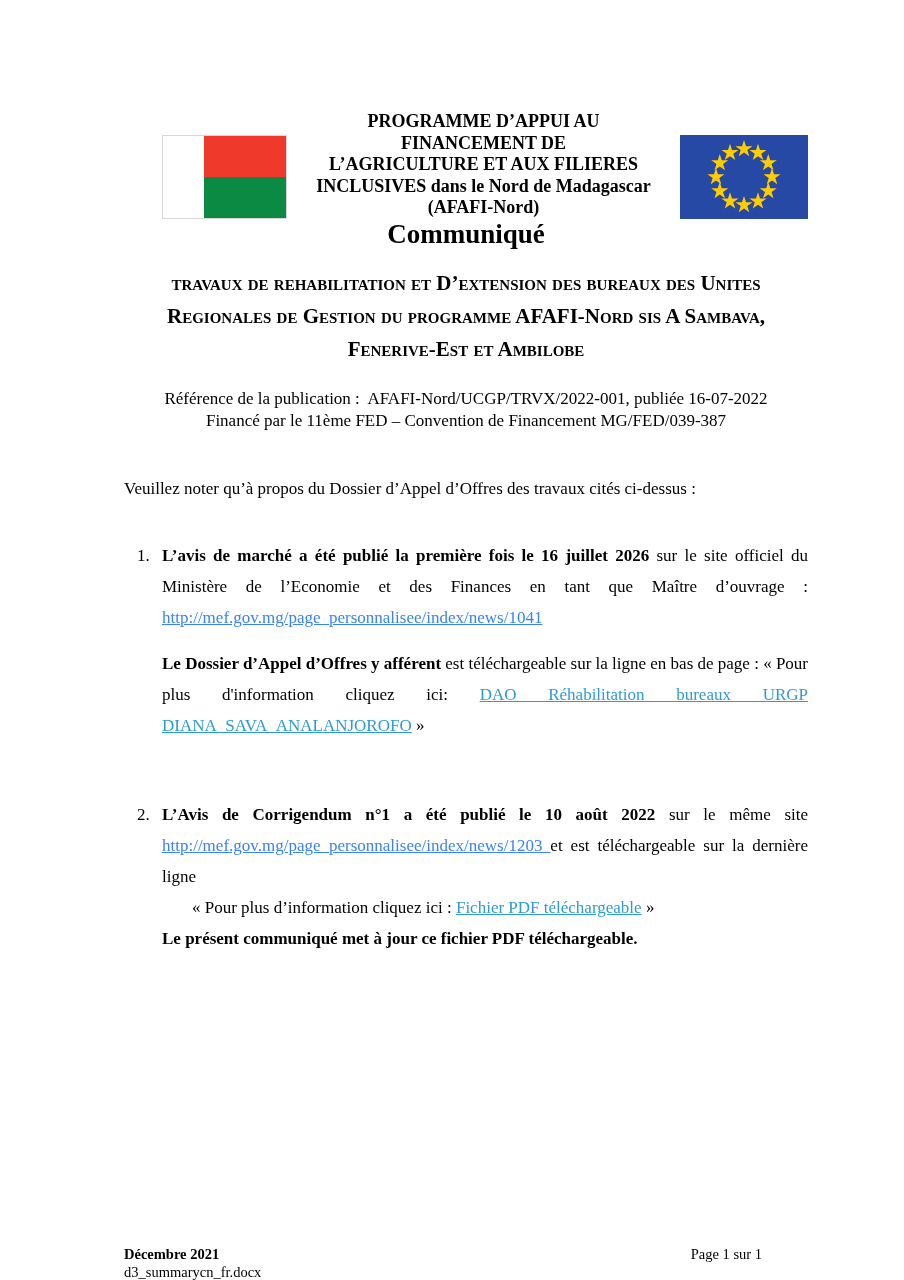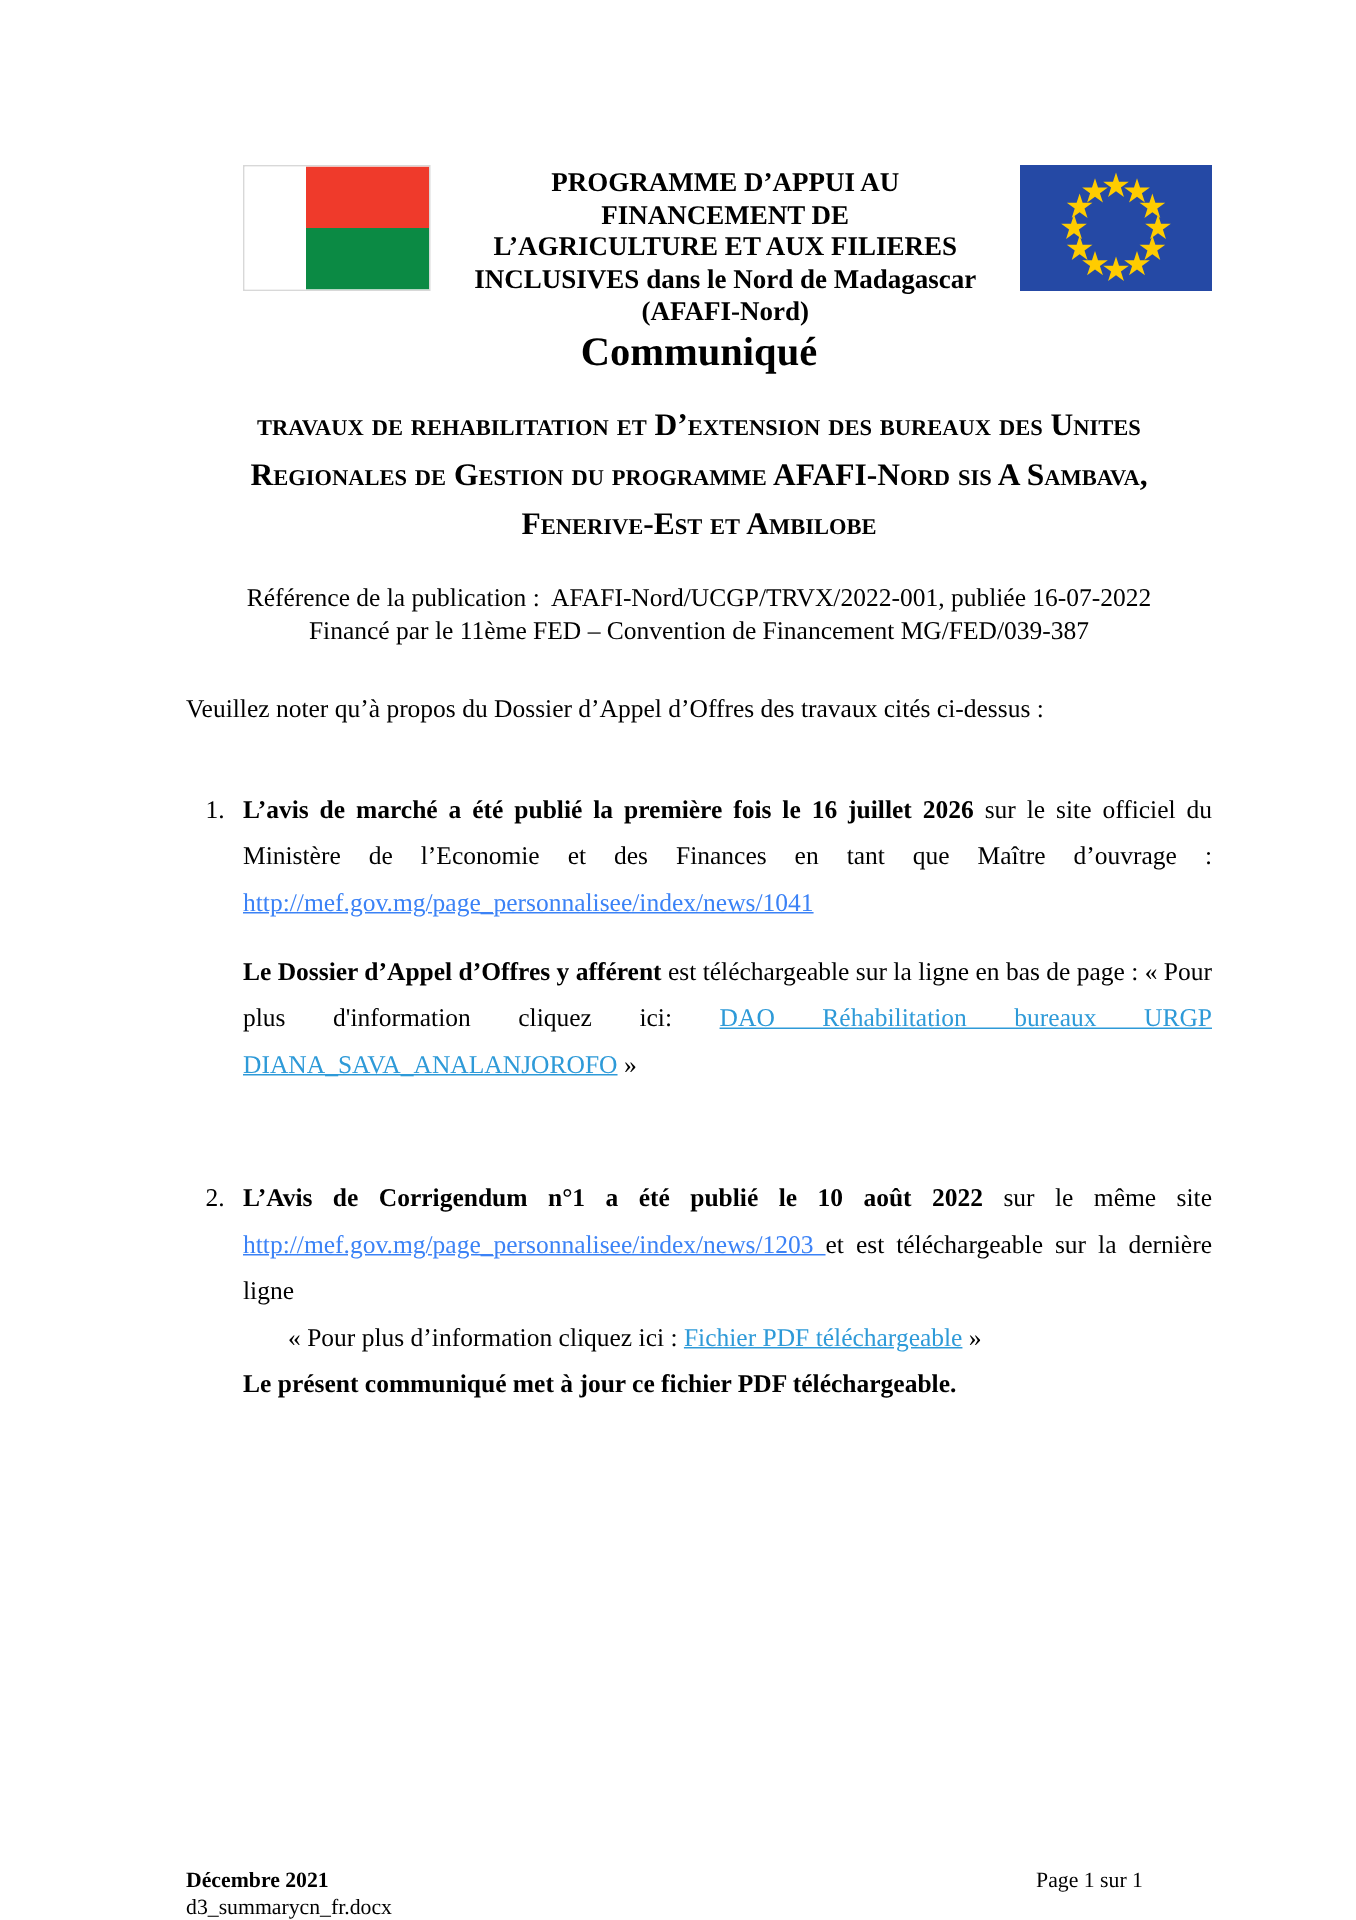--- a/index.html
+++ b/index.html
@@ -5,37 +5,37 @@
   * { margin: 0; padding: 0; box-sizing: border-box; }
   html, body { background: #ffffff; }
   .page {
     width: 904px; height: 1280px; position: relative;
     background: #ffffff; color: #000;
     font-family: "Liberation Serif", serif;
     overflow: hidden;
   }
   .content { padding: 110px 96px 0 124px; }
 
-  .header-row { display: flex; align-items: flex-start; padding-left: 38px; }
+  .header-row { display: flex; align-items: flex-end; padding-left: 38px; }
   .flag { flex: 0 0 auto; display: block; }
   .mg-flag-wrap { border: 1px solid #d8d8d8; line-height: 0; }
   .header-title {
     flex: 1 1 auto; text-align: center; font-weight: bold;
     font-size: 18px; line-height: 21.5px; padding: 0 14px; margin-top: 1px;
   }
 
   .doc-title { text-align: center; font-weight: bold; font-size: 27px; }
   .doc-subtitle {
     text-align: center; font-weight: bold; font-variant: small-caps;
     font-size: 21px; line-height: 33px; margin: 17px auto 0; max-width: 664px;
   }
   .reference { text-align: center; font-weight: normal; font-size: 17px; line-height: 22px; margin-top: 22px; }
   .reference div { white-space: pre-wrap; }
 
-  .intro { font-size: 17px; line-height: 31px; margin-top: 25px; }
+  .intro { font-size: 17px; line-height: 31px; margin-top: 41px; }
 
   .list { margin-top: 36px; font-size: 17px; line-height: 31px; }
   .list-item { position: relative; padding-left: 38px; }
   .list-item.item-2 { margin-top: 58px; }
   .list-num { position: absolute; left: 13px; top: 0; }
   .para { text-align: justify; }
   .para + .para { margin-top: 15px; }
   .quote-line { margin-left: 30px; text-align: left; }
 
   .run.bold { font-weight: bold; }

